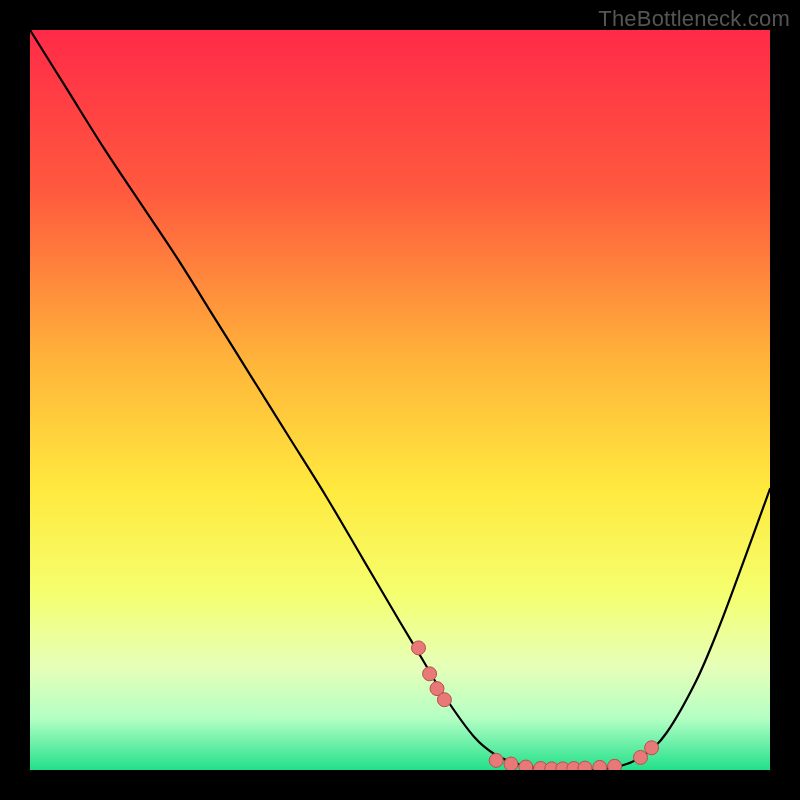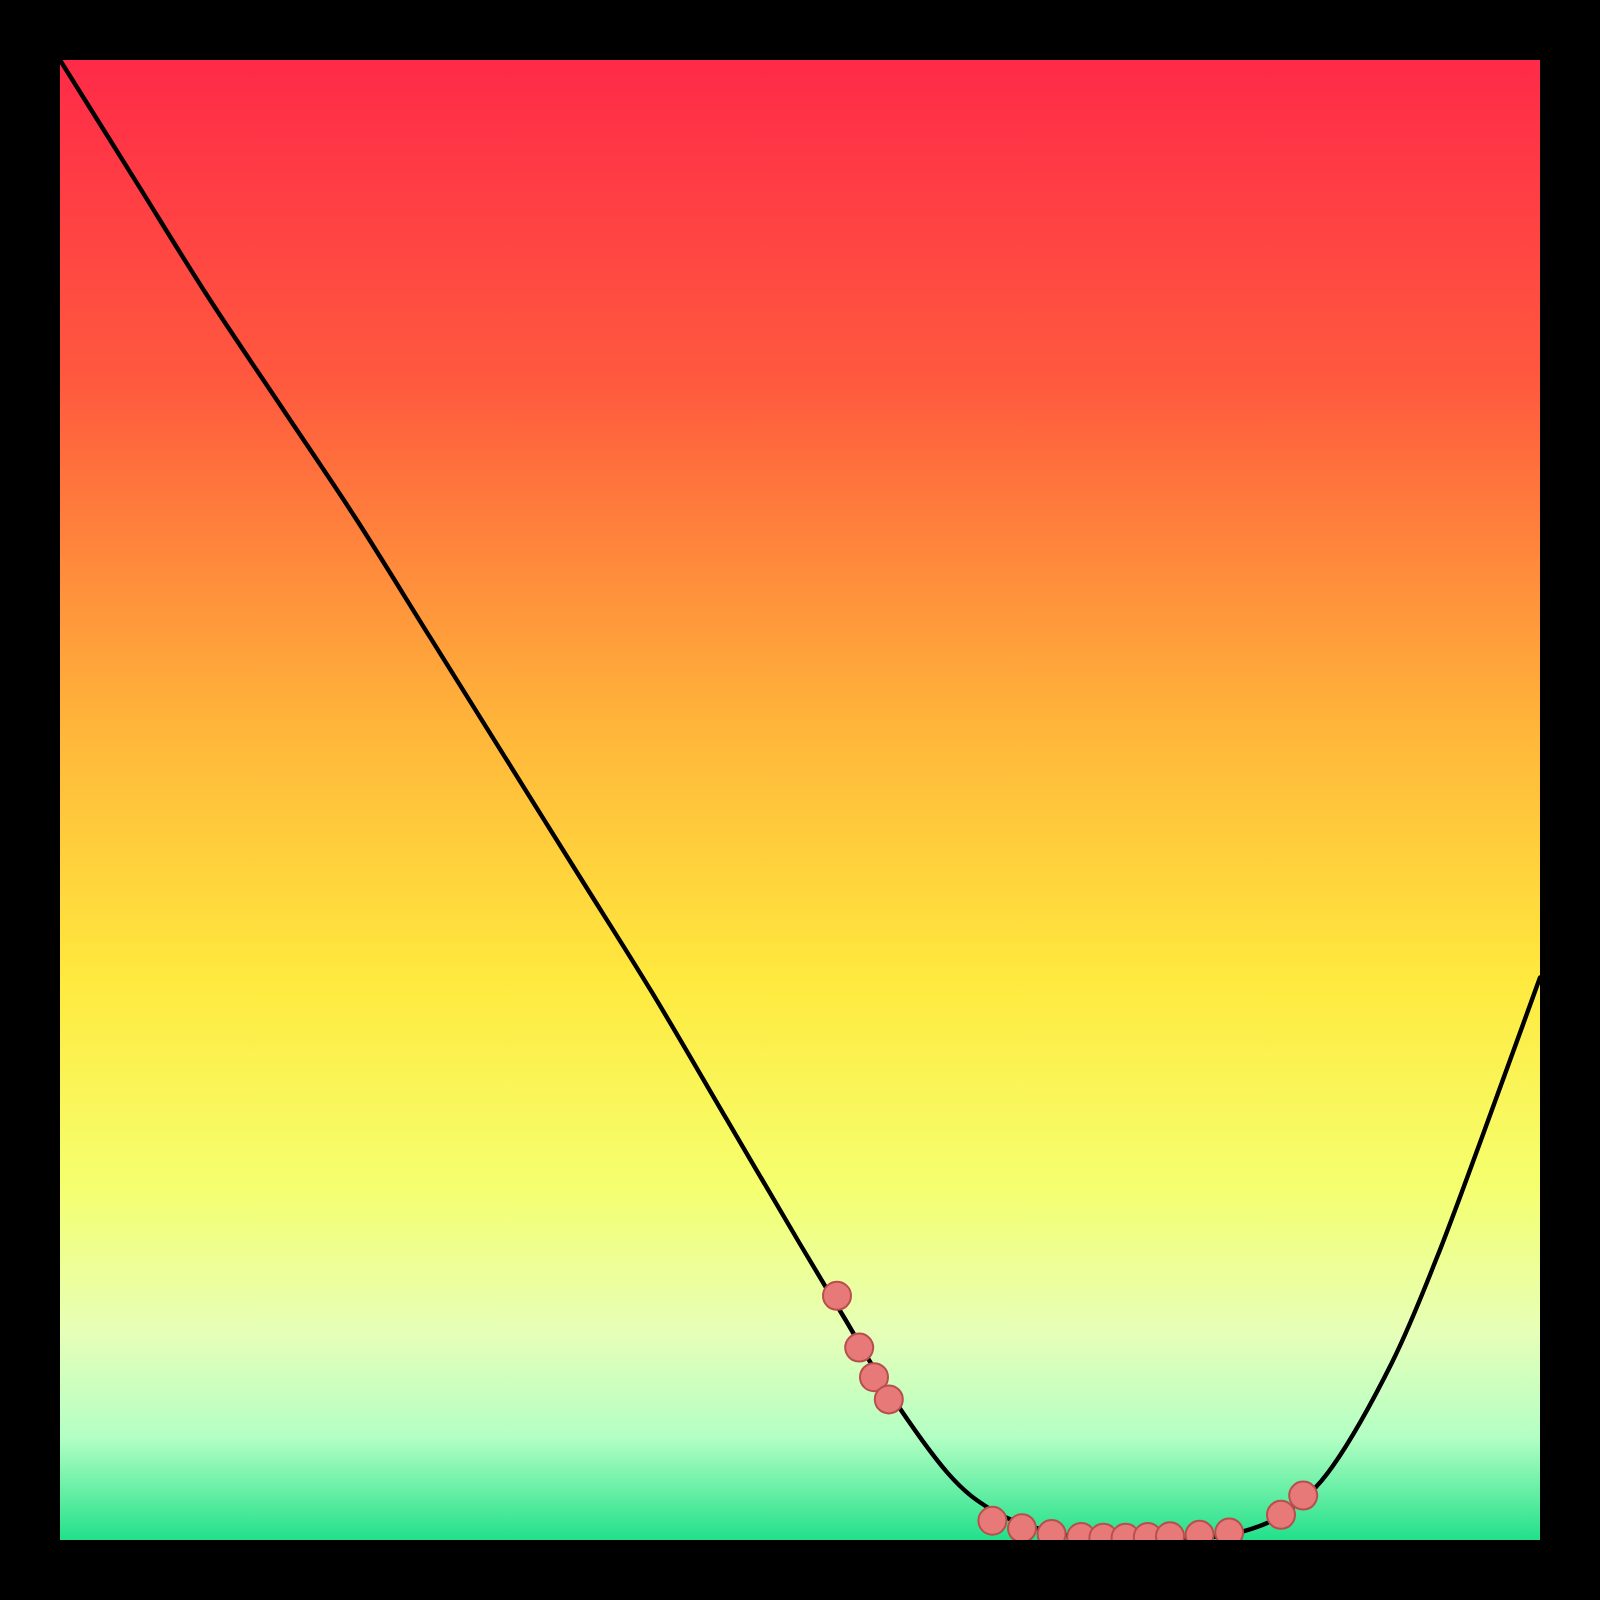--- a/index.html
+++ b/index.html
@@ -26,20 +26,21 @@
     top: 30px;
     width: 740px;
     height: 740px;
   }
   svg { display: block; }
 </style>
 </head>
 <body>
 
 <div class="frame">
+  <div class="watermark">TheBottleneck.com</div>
   <div class="plot">
     <svg id="chart-svg" width="740" height="740" viewBox="0 0 740 740">
       <defs>
         <linearGradient id="bg-grad" x1="0" y1="0" x2="0" y2="1">
             <stop offset="0%" stop-color="#ff2a48"></stop>
             <stop offset="22%" stop-color="#ff5a3e"></stop>
             <stop offset="45%" stop-color="#ffb53a"></stop>
             <stop offset="62%" stop-color="#ffe93e"></stop>
             <stop offset="76%" stop-color="#f5ff6e"></stop>
             <stop offset="86%" stop-color="#e6ffb8"></stop>

